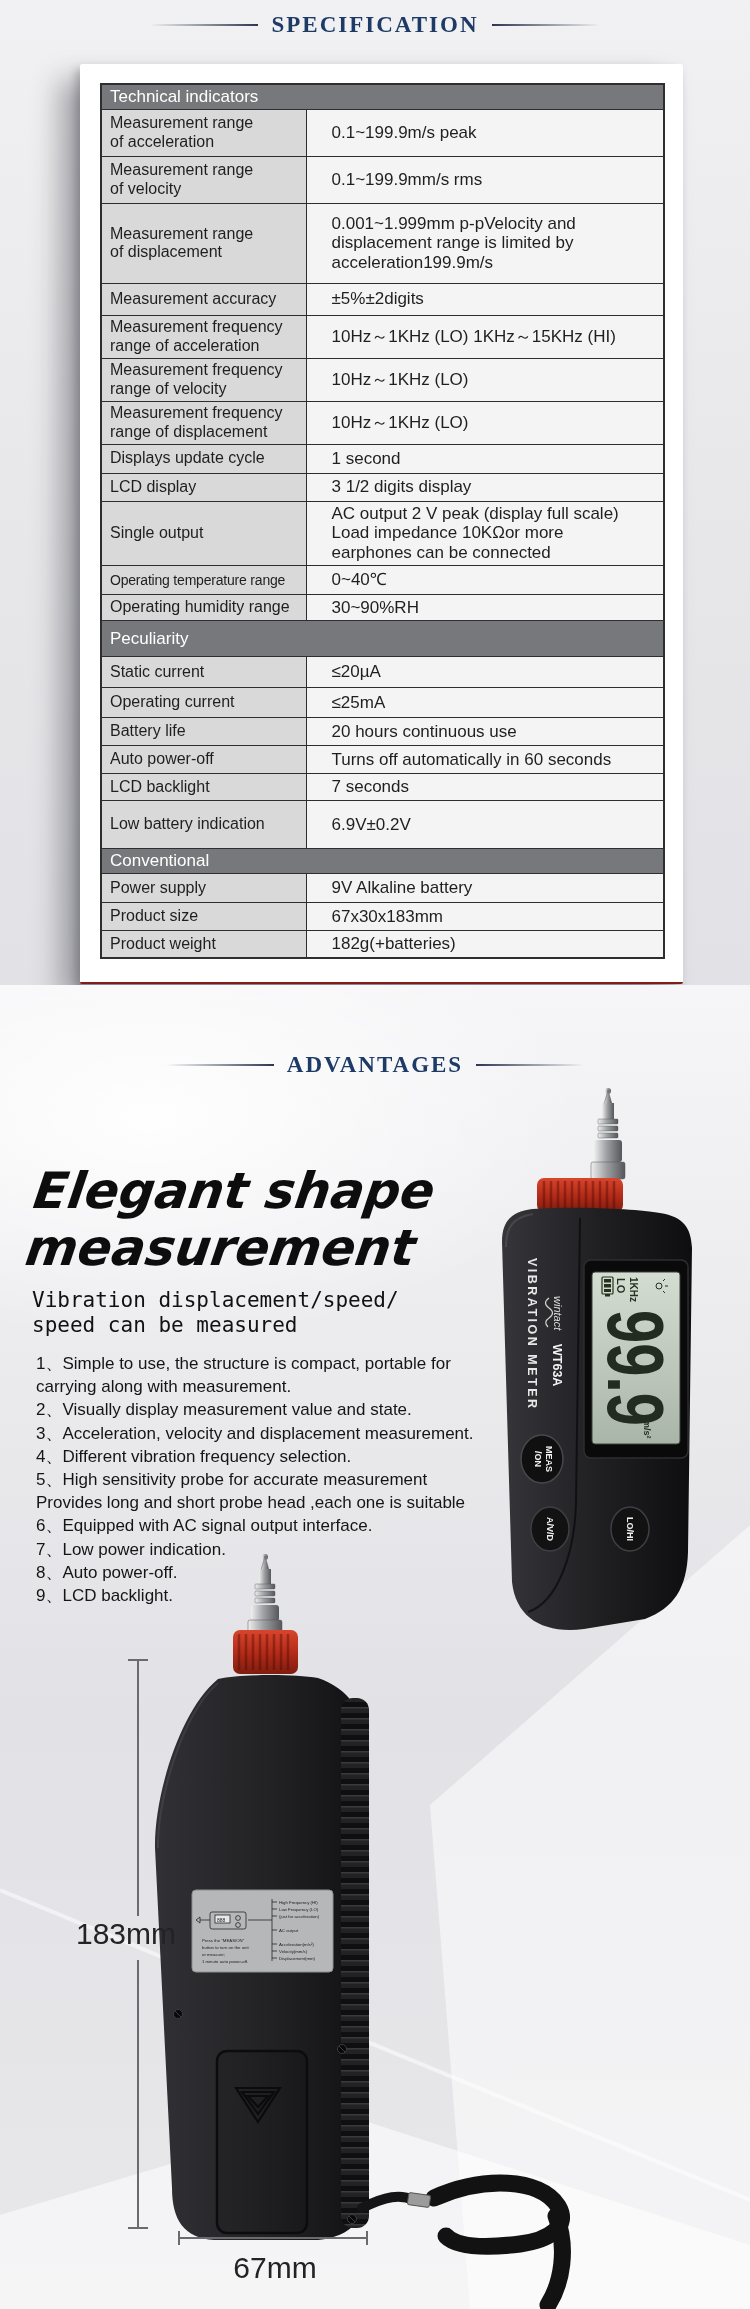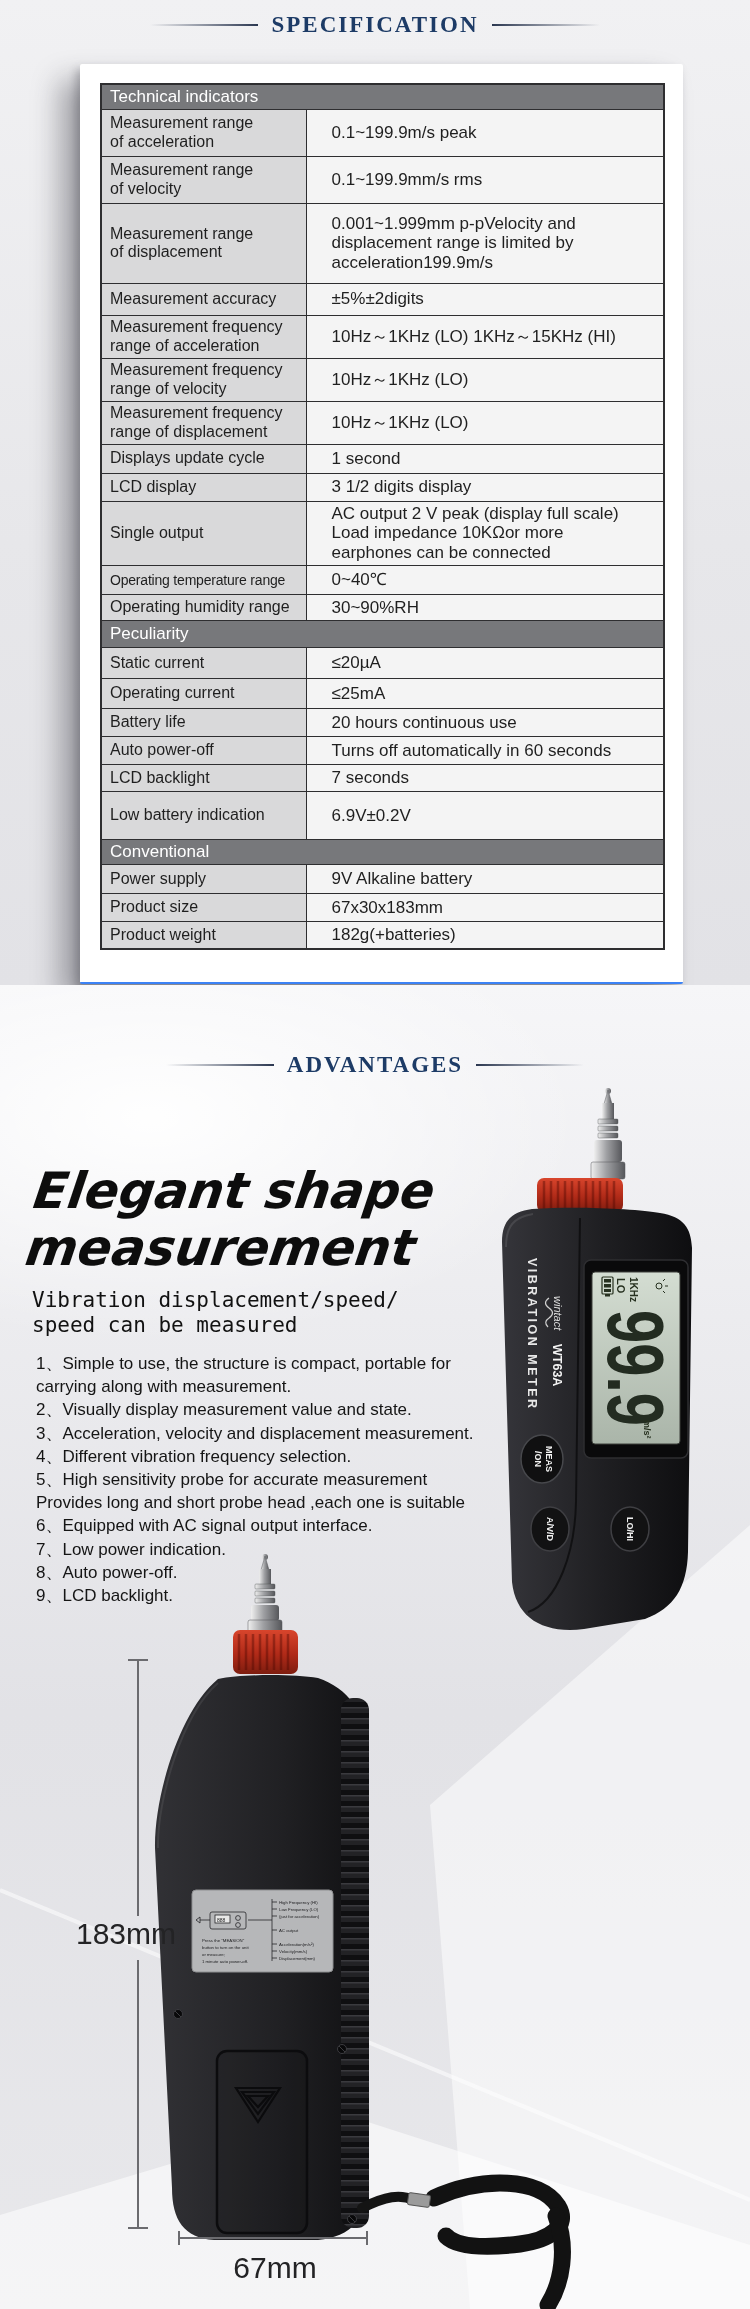--- a/index.html
+++ b/index.html
@@ -12,21 +12,21 @@
   .sec-title .txt{font-family:"Liberation Serif",serif;font-weight:700;font-size:23px;
                   letter-spacing:2px;color:#1d3b66;}
   .rule{height:2px;width:108px;}
   .rule.l{background:linear-gradient(90deg,rgba(220,220,225,0),#2b3750);}
   .rule.r{background:linear-gradient(270deg,rgba(220,220,225,0),#2b3750);}
 
   
   #spec-bg{position:absolute;left:0;top:0;width:750px;height:985px;
            background:linear-gradient(180deg,#f1f1f3,#e7e7ea 55%,#e2e2e6 100%);}
   #paper{position:absolute;left:80px;top:64px;width:603px;height:918px;background:#fff;
-         border-radius:2px;border-bottom:2px solid #3b82f6;
+         border-radius:2px;border-bottom:2px solid #7f1d1d;
          box-shadow:-20px 16px 28px rgba(48,48,58,.40),-4px 5px 9px rgba(48,48,58,.28);}
   #spec-table{position:absolute;left:20px;top:19px;width:563px;border-collapse:collapse;
               table-layout:fixed;font-size:16px;color:#1f1f1f;}
   #spec-table td{border:1px solid #2e2e30;vertical-align:middle;white-space:pre-line;
                  line-height:1.16;padding:2px 6px;}
   #spec-table tr:first-child td{border-top-width:2px;}
   #spec-table tr:last-child td{border-bottom-width:2px;}
   #spec-table td:first-child{border-left-width:2px;}
   #spec-table td:last-child{border-right-width:2px;}
   #spec-table td.lbl{background:#d9d9da;width:204px;padding-left:8px;}
@@ -129,21 +129,21 @@
 earphones can be connected</td>
           </tr>
           <tr style="height: 29px;">
             <td class="lbl tight">Operating temperature range</td>
             <td class="val">0~40℃</td>
           </tr>
           <tr style="height: 26px;">
             <td class="lbl">Operating humidity range</td>
             <td class="val">30~90%RH</td>
           </tr>
-          <tr style="height: 27px;">
+          <tr style="height: 36px;">
             <td colspan="2" class="sec">Peculiarity</td>
           </tr>
           <tr style="height: 31px;">
             <td class="lbl">Static current</td>
             <td class="val">≤20µA</td>
           </tr>
           <tr style="height: 30px;">
             <td class="lbl">Operating current</td>
             <td class="val">≤25mA</td>
           </tr>

